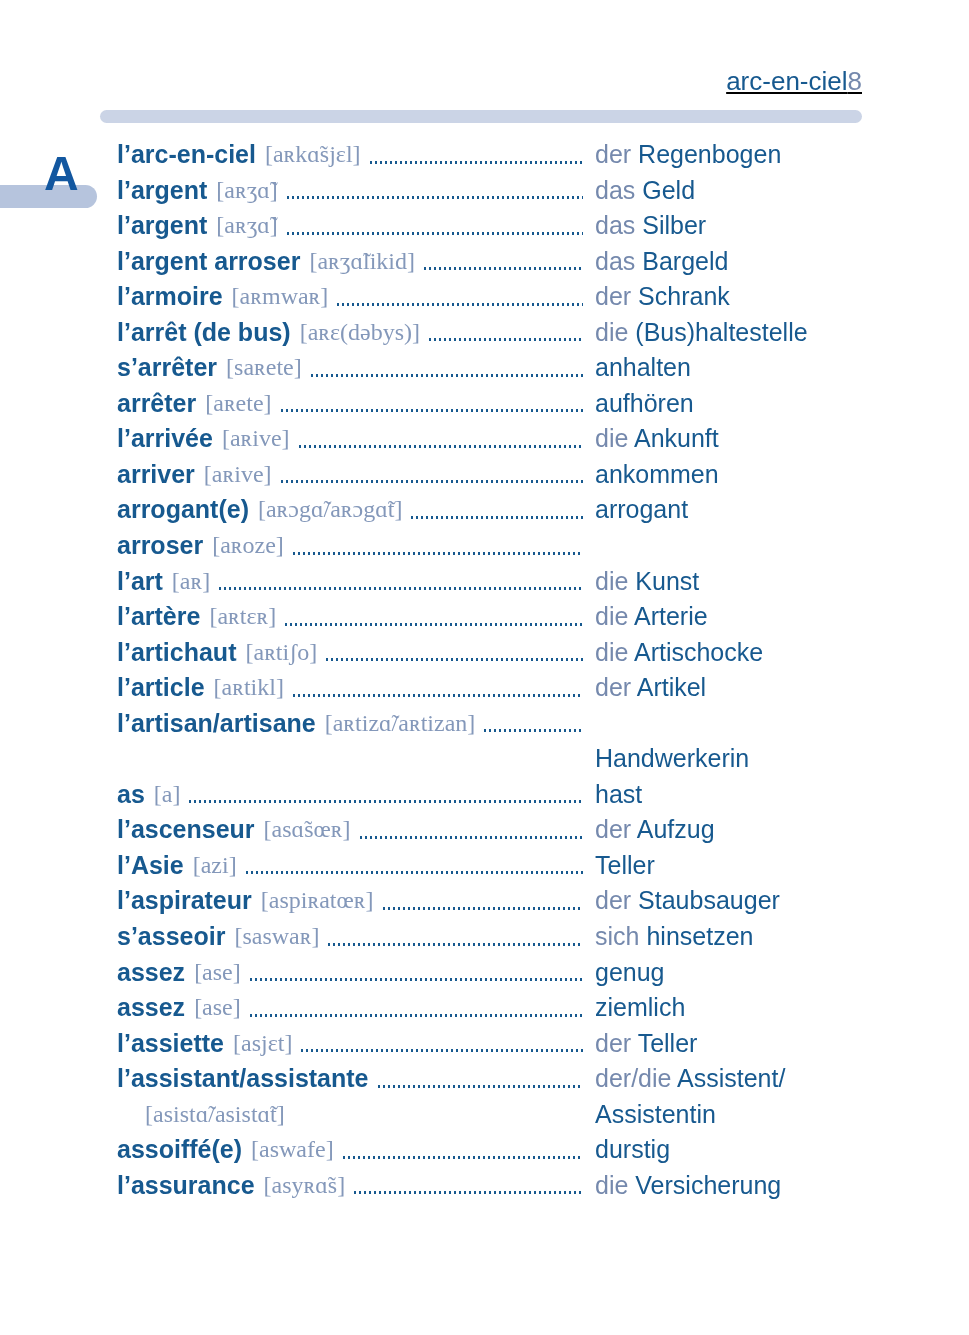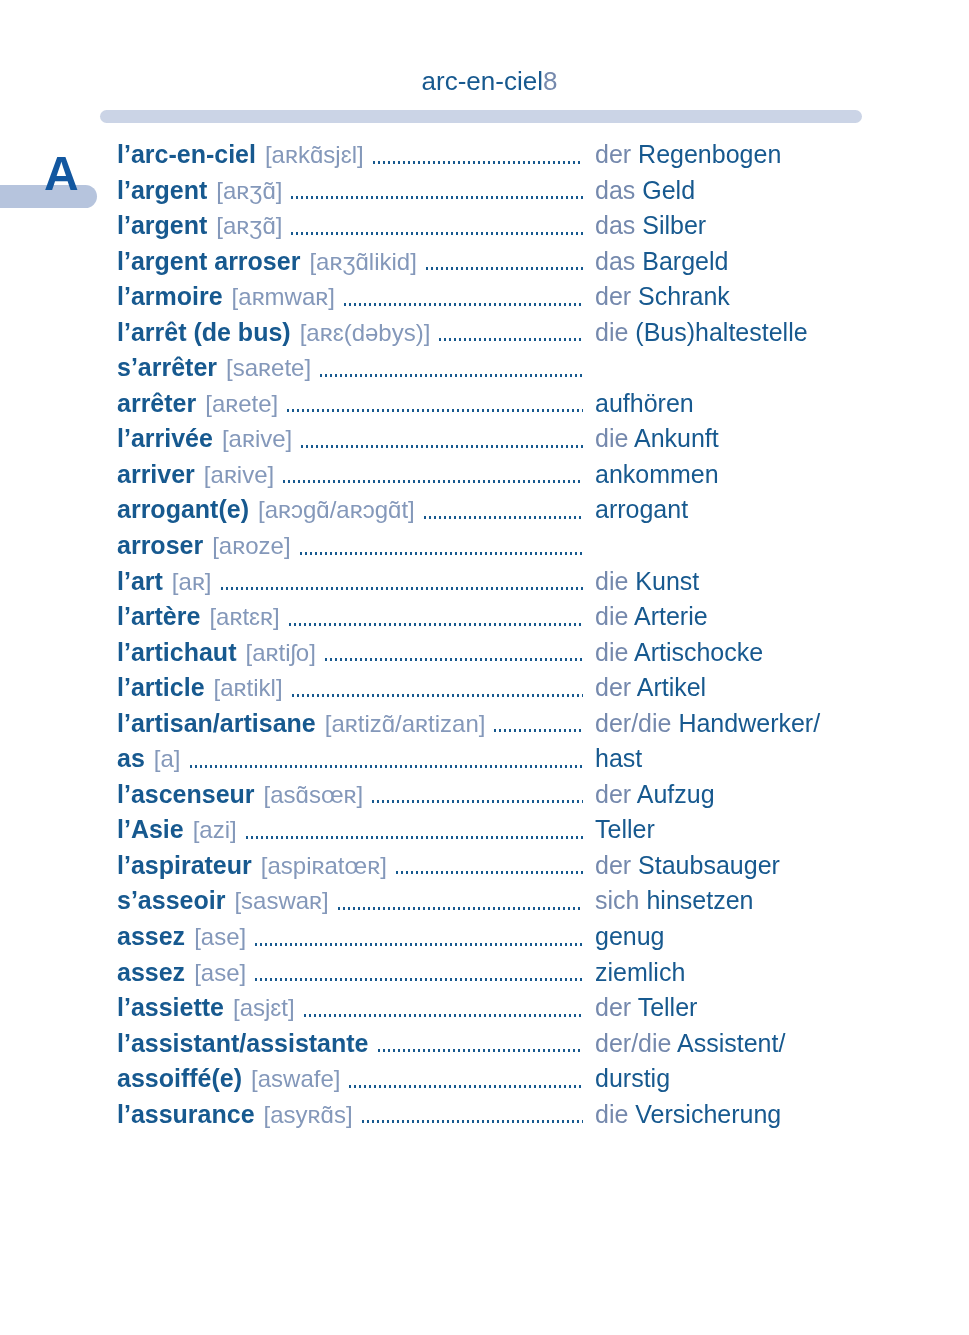--- a/index.html
+++ b/index.html
@@ -4,21 +4,21 @@
 <style>
   * { margin: 0; padding: 0; box-sizing: border-box; }
   html, body { background: #ffffff; }
   body {
     width: 969px; height: 1335px;
     position: relative; overflow: hidden;
     font-family: "Liberation Sans", sans-serif;
   }
   .header {
     position: absolute; left: 117px; top: 66px; width: 745px;
-    display: flex; justify-content: center; align-items: baseline;
+    display: flex; justify-content: flex-end; align-items: baseline; text-decoration: underline;
   }
   .header-title { font-size: 26px; color: var(--dark); }
   .page-num { font-size: 26px; color: var(--muted); }
   .header-bar {
     position: absolute; left: 100px; top: 110px; width: 762px; height: 13px;
     border-radius: 7px; background: var(--bar);
   }
   .tab-bar {
     position: absolute; left: 0; top: 185px; width: 97px; height: 23px;
     background: var(--tabbar); border-radius: 0 12px 12px 0;
@@ -29,21 +29,21 @@
     color: var(--letter);
   }
   .entries { position: absolute; left: 117px; top: 137px; width: 745px; }
   .row {
     display: flex; height: 35.55px; line-height: 35.55px;
     font-size: 25px;
   }
   .fr { width: 478px; display: flex; white-space: nowrap; }
   .head { font-weight: bold; color: var(--dark); }
   .ph {
-    font-family: Liberation Sans, sans-serif; font-size: 24px;
+    font-family: Liberation Serif, serif; font-size: 24px;
     color: var(--ph); margin-left: 9px;
   }
   .ph.indent { margin-left: 28px; }
   .leader {
     flex: 1 1 auto; align-self: flex-end;
     height: 3px; margin: 0 12px 9px 9px;
     background-image: repeating-linear-gradient(90deg,
       var(--dark) 0, var(--dark) 2px, transparent 2px, transparent 5px);
   }
   .de { flex: 1 1 auto; white-space: nowrap; color: var(--dark); }
@@ -110,20 +110,21 @@
         <span class="leader"></span>
       </div>
       <div class="de"><span class="art">die</span> <span class="word">(Bus)haltestelle</span></div>
     </div>
     <div class="row">
       <div class="fr">
         <span class="head">s’arrêter</span>
         <span class="ph">[saʀete]</span>
         <span class="leader"></span>
       </div>
+      <div class="de"><span class="word">anhalten</span></div>
     </div>
     <div class="row">
       <div class="fr">
         <span class="head">arrêter</span>
         <span class="ph">[aʀete]</span>
         <span class="leader"></span>
       </div>
       <div class="de"><span class="word">aufhören</span></div>
     </div>
     <div class="row">
@@ -188,21 +189,24 @@
         <span class="leader"></span>
       </div>
       <div class="de"><span class="art">der</span> <span class="word">Artikel</span></div>
     </div>
     <div class="row">
       <div class="fr">
         <span class="head">l’artisan/artisane</span>
         <span class="ph">[aʀtizɑ̃/aʀtizan]</span>
         <span class="leader"></span>
       </div>
-      <div class="de"><span class="art">der/die</span> <span class="word">Handwerker/</span></div>
+    </div>
+    <div class="row">
+      <div class="fr"></div>
+      <div class="de"><span class="word">Handwerkerin</span></div>
     </div>
     <div class="row">
       <div class="fr">
         <span class="head">as</span>
         <span class="ph">[a]</span>
         <span class="leader"></span>
       </div>
       <div class="de"><span class="word">hast</span></div>
     </div>
     <div class="row">
@@ -263,20 +267,26 @@
     </div>
     <div class="row">
       <div class="fr">
         <span class="head">l’assistant/assistante</span>
         <span class="leader"></span>
       </div>
       <div class="de"><span class="art">der/die</span> <span class="word">Assistent/</span></div>
     </div>
     <div class="row">
       <div class="fr">
+        <span class="ph indent">[asistɑ̃/asistɑ̃t]</span>
+      </div>
+      <div class="de"><span class="word">Assistentin</span></div>
+    </div>
+    <div class="row">
+      <div class="fr">
         <span class="head">assoiffé(e)</span>
         <span class="ph">[aswafe]</span>
         <span class="leader"></span>
       </div>
       <div class="de"><span class="word">durstig</span></div>
     </div>
     <div class="row">
       <div class="fr">
         <span class="head">l’assurance</span>
         <span class="ph">[asyʀɑ̃s]</span>

